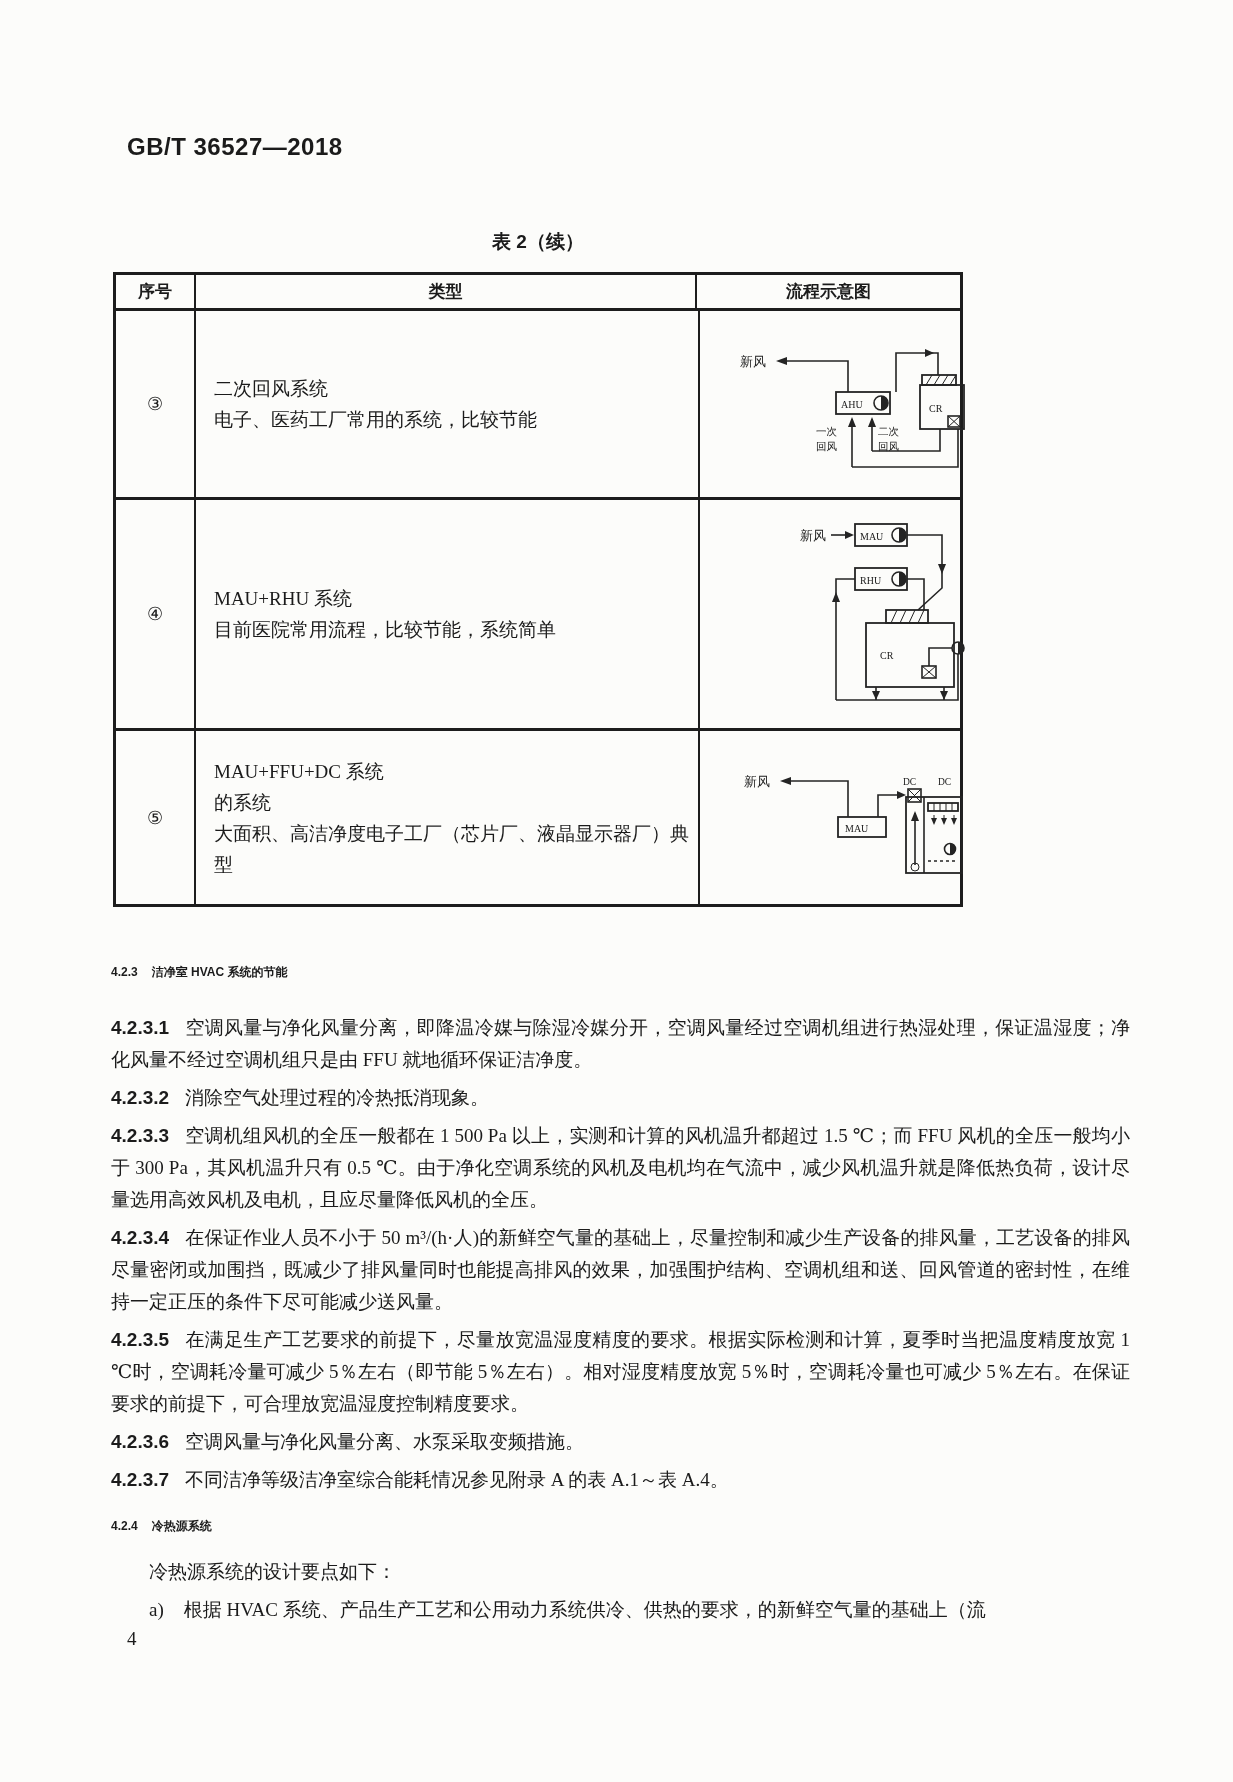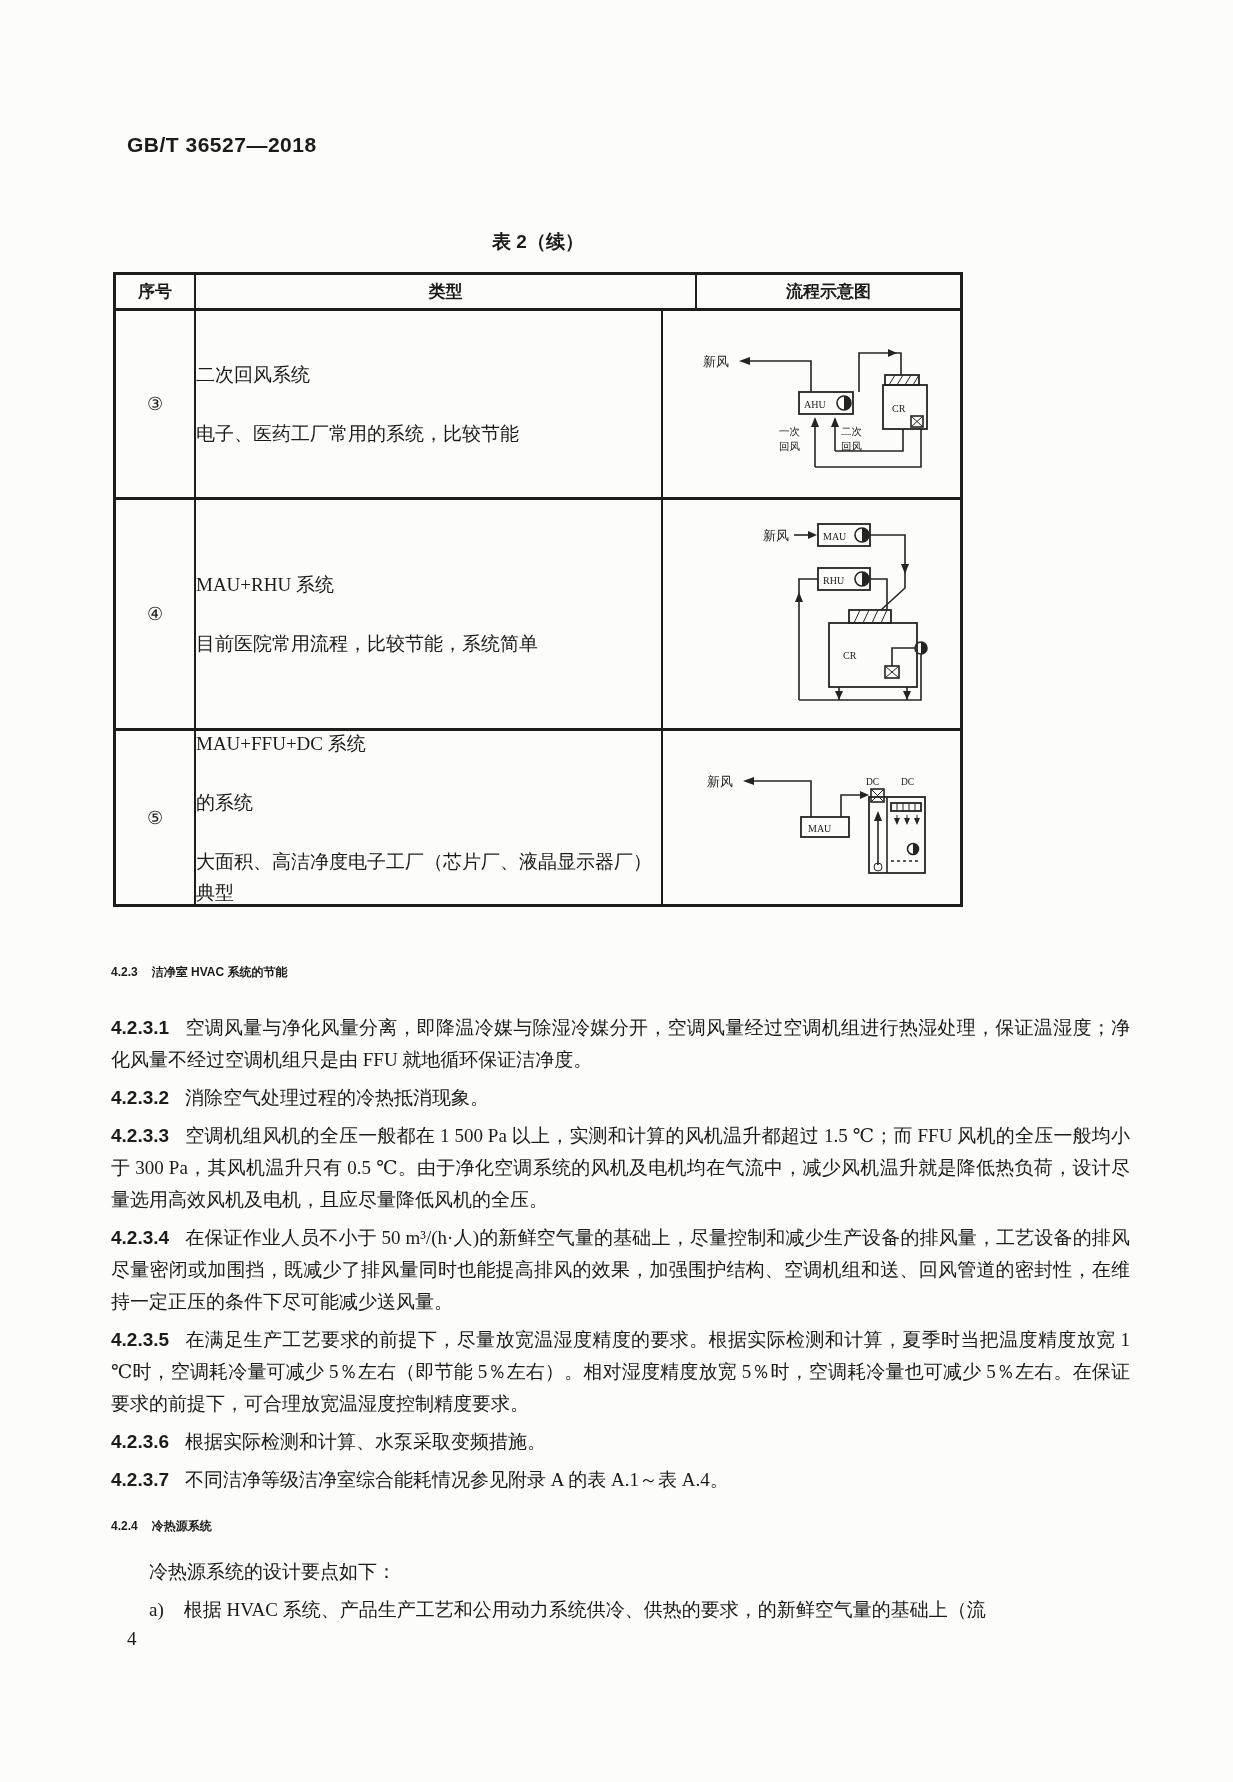--- a/index.html
+++ b/index.html
@@ -1,32 +1,32 @@
 <!DOCTYPE html>
 <html><head>
 <meta charset="utf-8">
 <style>
   html,body{margin:0;padding:0;}
   body{width:1233px;height:1782px;position:relative;background:#fcfcfa;
        color:#1b1b1b;font-family:"Liberation Serif","DejaVu Serif",serif;}
   .docnum{position:absolute;left:127px;top:133px;font-family:"Liberation Sans","DejaVu Sans",sans-serif;
-          font-weight:700;font-size:21px;letter-spacing:.5px;}
+          font-weight:700;font-size:24px;letter-spacing:.5px;}
   .caption{position:absolute;left:113px;top:229px;width:850px;text-align:center;
            font-weight:700;font-size:19px;font-family:"Liberation Sans","DejaVu Sans",sans-serif;}
   .gtable{position:absolute;left:113px;top:272px;width:850px;border:3px solid #1d1d1d;box-sizing:border-box;}
   .thead{display:flex;border-bottom:3px solid #1d1d1d;height:33px;
          font-family:"Liberation Sans","DejaVu Sans",sans-serif;font-weight:700;font-size:17px;}
   .trow{display:flex;border-bottom:3px solid #1d1d1d;}
   .trow.last{border-bottom:none;}
   .r3{height:186px}.r4{height:228px}.r5{height:173px}
   .col1{width:80px;border-right:2px solid #1d1d1d;display:flex;align-items:center;justify-content:center;box-sizing:border-box;}
   .col2{width:501px;border-right:2px solid #1d1d1d;display:flex;align-items:center;justify-content:center;box-sizing:border-box;}
   .col3{flex:1;display:flex;align-items:center;justify-content:center;position:relative;box-sizing:border-box;border-radius:9px;}
-  .typecell{width:467px;border-right:2px solid #1d1d1d;display:flex;flex-direction:column;justify-content:center;
-            box-sizing:border-box;font-size:19px;line-height:31px;gap:28px;}
+  .typecell{width:504px;border-right:2px solid #1d1d1d;display:flex;flex-direction:column;justify-content:center;
+            padding-left:18px;box-sizing:border-box;font-size:19px;line-height:31px;}
   .typecell .l:empty{display:none;}
   .no{font-size:18px;}
   .dia{position:absolute;left:0;}
   .dia .ln{stroke:#242424;stroke-width:1.6;fill:none;}
   .dia .bx{stroke:#242424;stroke-width:1.8;fill:none;}
   .dia .thin{stroke:#242424;stroke-width:1;fill:none;}
   .dia .ar{fill:#242424;stroke:none;}
   .dia text{fill:#1b1b1b;}
   .textblock{position:absolute;left:111px;top:958px;width:1019px;font-size:19px;line-height:32px;text-align:justify;}
   h3.sec{font-family:"Liberation Sans","DejaVu Sans",sans-serif;font-size:12px;font-weight:700;
@@ -192,21 +192,21 @@
     <p class="clause">
       <span class="cnum">4.2.3.3</span><span>空调机组风机的全压一般都在 1 500 Pa 以上，实测和计算的风机温升都超过 1.5 ℃；而 FFU 风机的全压一般均小于 300 Pa，其风机温升只有 0.5 ℃。由于净化空调系统的风机及电机均在气流中，减少风机温升就是降低热负荷，设计尽量选用高效风机及电机，且应尽量降低风机的全压。</span>
     </p>
     <p class="clause">
       <span class="cnum">4.2.3.4</span><span>在保证作业人员不小于 50 m³/(h·人)的新鲜空气量的基础上，尽量控制和减少生产设备的排风量，工艺设备的排风尽量密闭或加围挡，既减少了排风量同时也能提高排风的效果，加强围护结构、空调机组和送、回风管道的密封性，在维持一定正压的条件下尽可能减少送风量。</span>
     </p>
     <p class="clause">
       <span class="cnum">4.2.3.5</span><span>在满足生产工艺要求的前提下，尽量放宽温湿度精度的要求。根据实际检测和计算，夏季时当把温度精度放宽 1 ℃时，空调耗冷量可减少 5％左右（即节能 5％左右）。相对湿度精度放宽 5％时，空调耗冷量也可减少 5％左右。在保证要求的前提下，可合理放宽温湿度控制精度要求。</span>
     </p>
     <p class="clause">
-      <span class="cnum">4.2.3.6</span><span>根据实际检测和计算、水泵采取变频措施。</span>
+      <span class="cnum">4.2.3.6</span><span>空调风量与净化风量分离、水泵采取变频措施。</span>
     </p>
     <p class="clause">
       <span class="cnum">4.2.3.7</span><span>不同洁净等级洁净室综合能耗情况参见附录 A 的表 A.1～表 A.4。</span>
     </p>
 
     <h3 class="sec h424">
       <span class="snum">4.2.4</span><span>冷热源系统</span>
     </h3>
 
     <p class="intro">冷热源系统的设计要点如下：</p>

